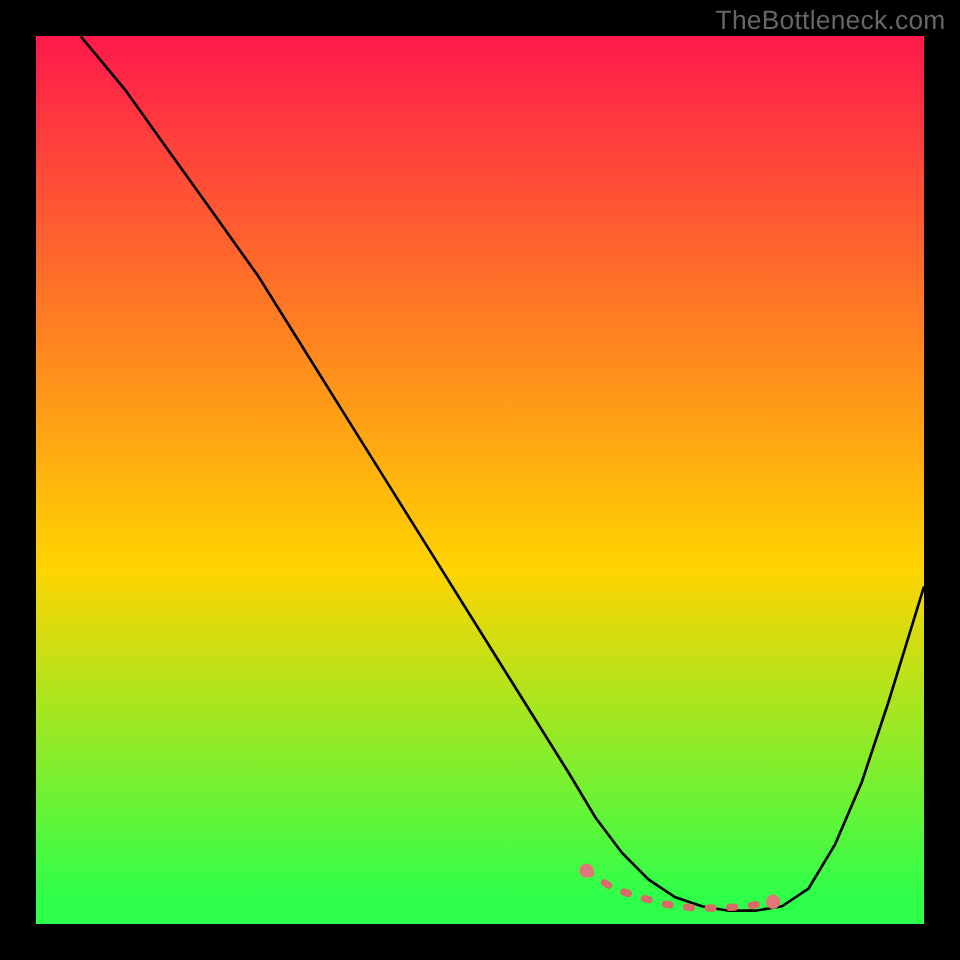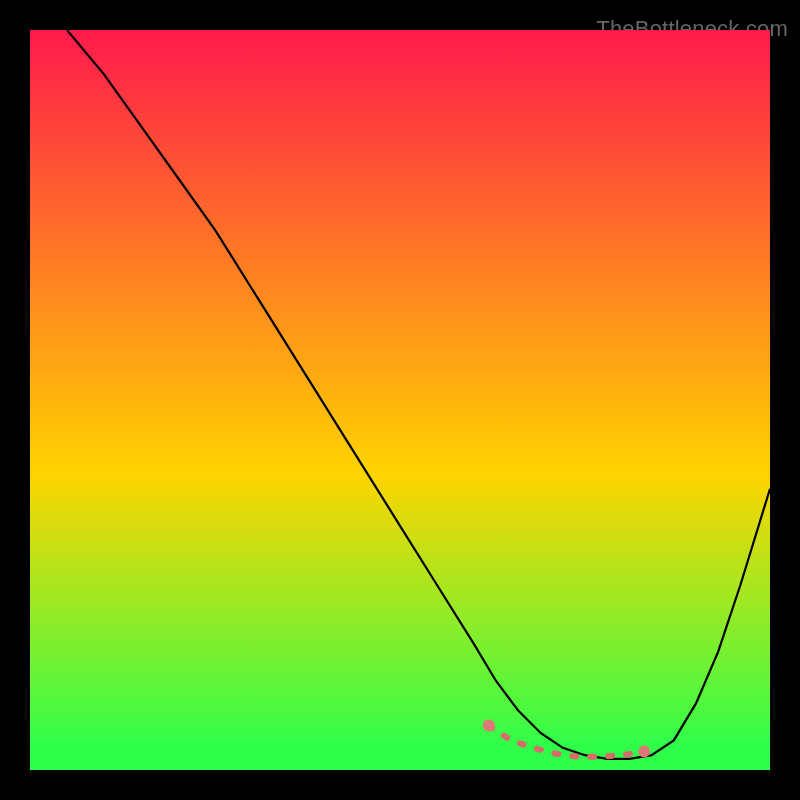--- a/index.html
+++ b/index.html
@@ -19,21 +19,20 @@
   }
   .watermark {
     position: absolute;
     top: 4px;
     right: 12px;
     color: #666;
     font-size: 22px;
     font-weight: 500;
     letter-spacing: 0.2px;
     user-select: none;
-    margin-top: 12px;
   }
   .plot {
     position: absolute;
     left: 30px;
     top: 30px;
     width: 740px;
     height: 740px;
   }
   .plot svg {
     display: block;

